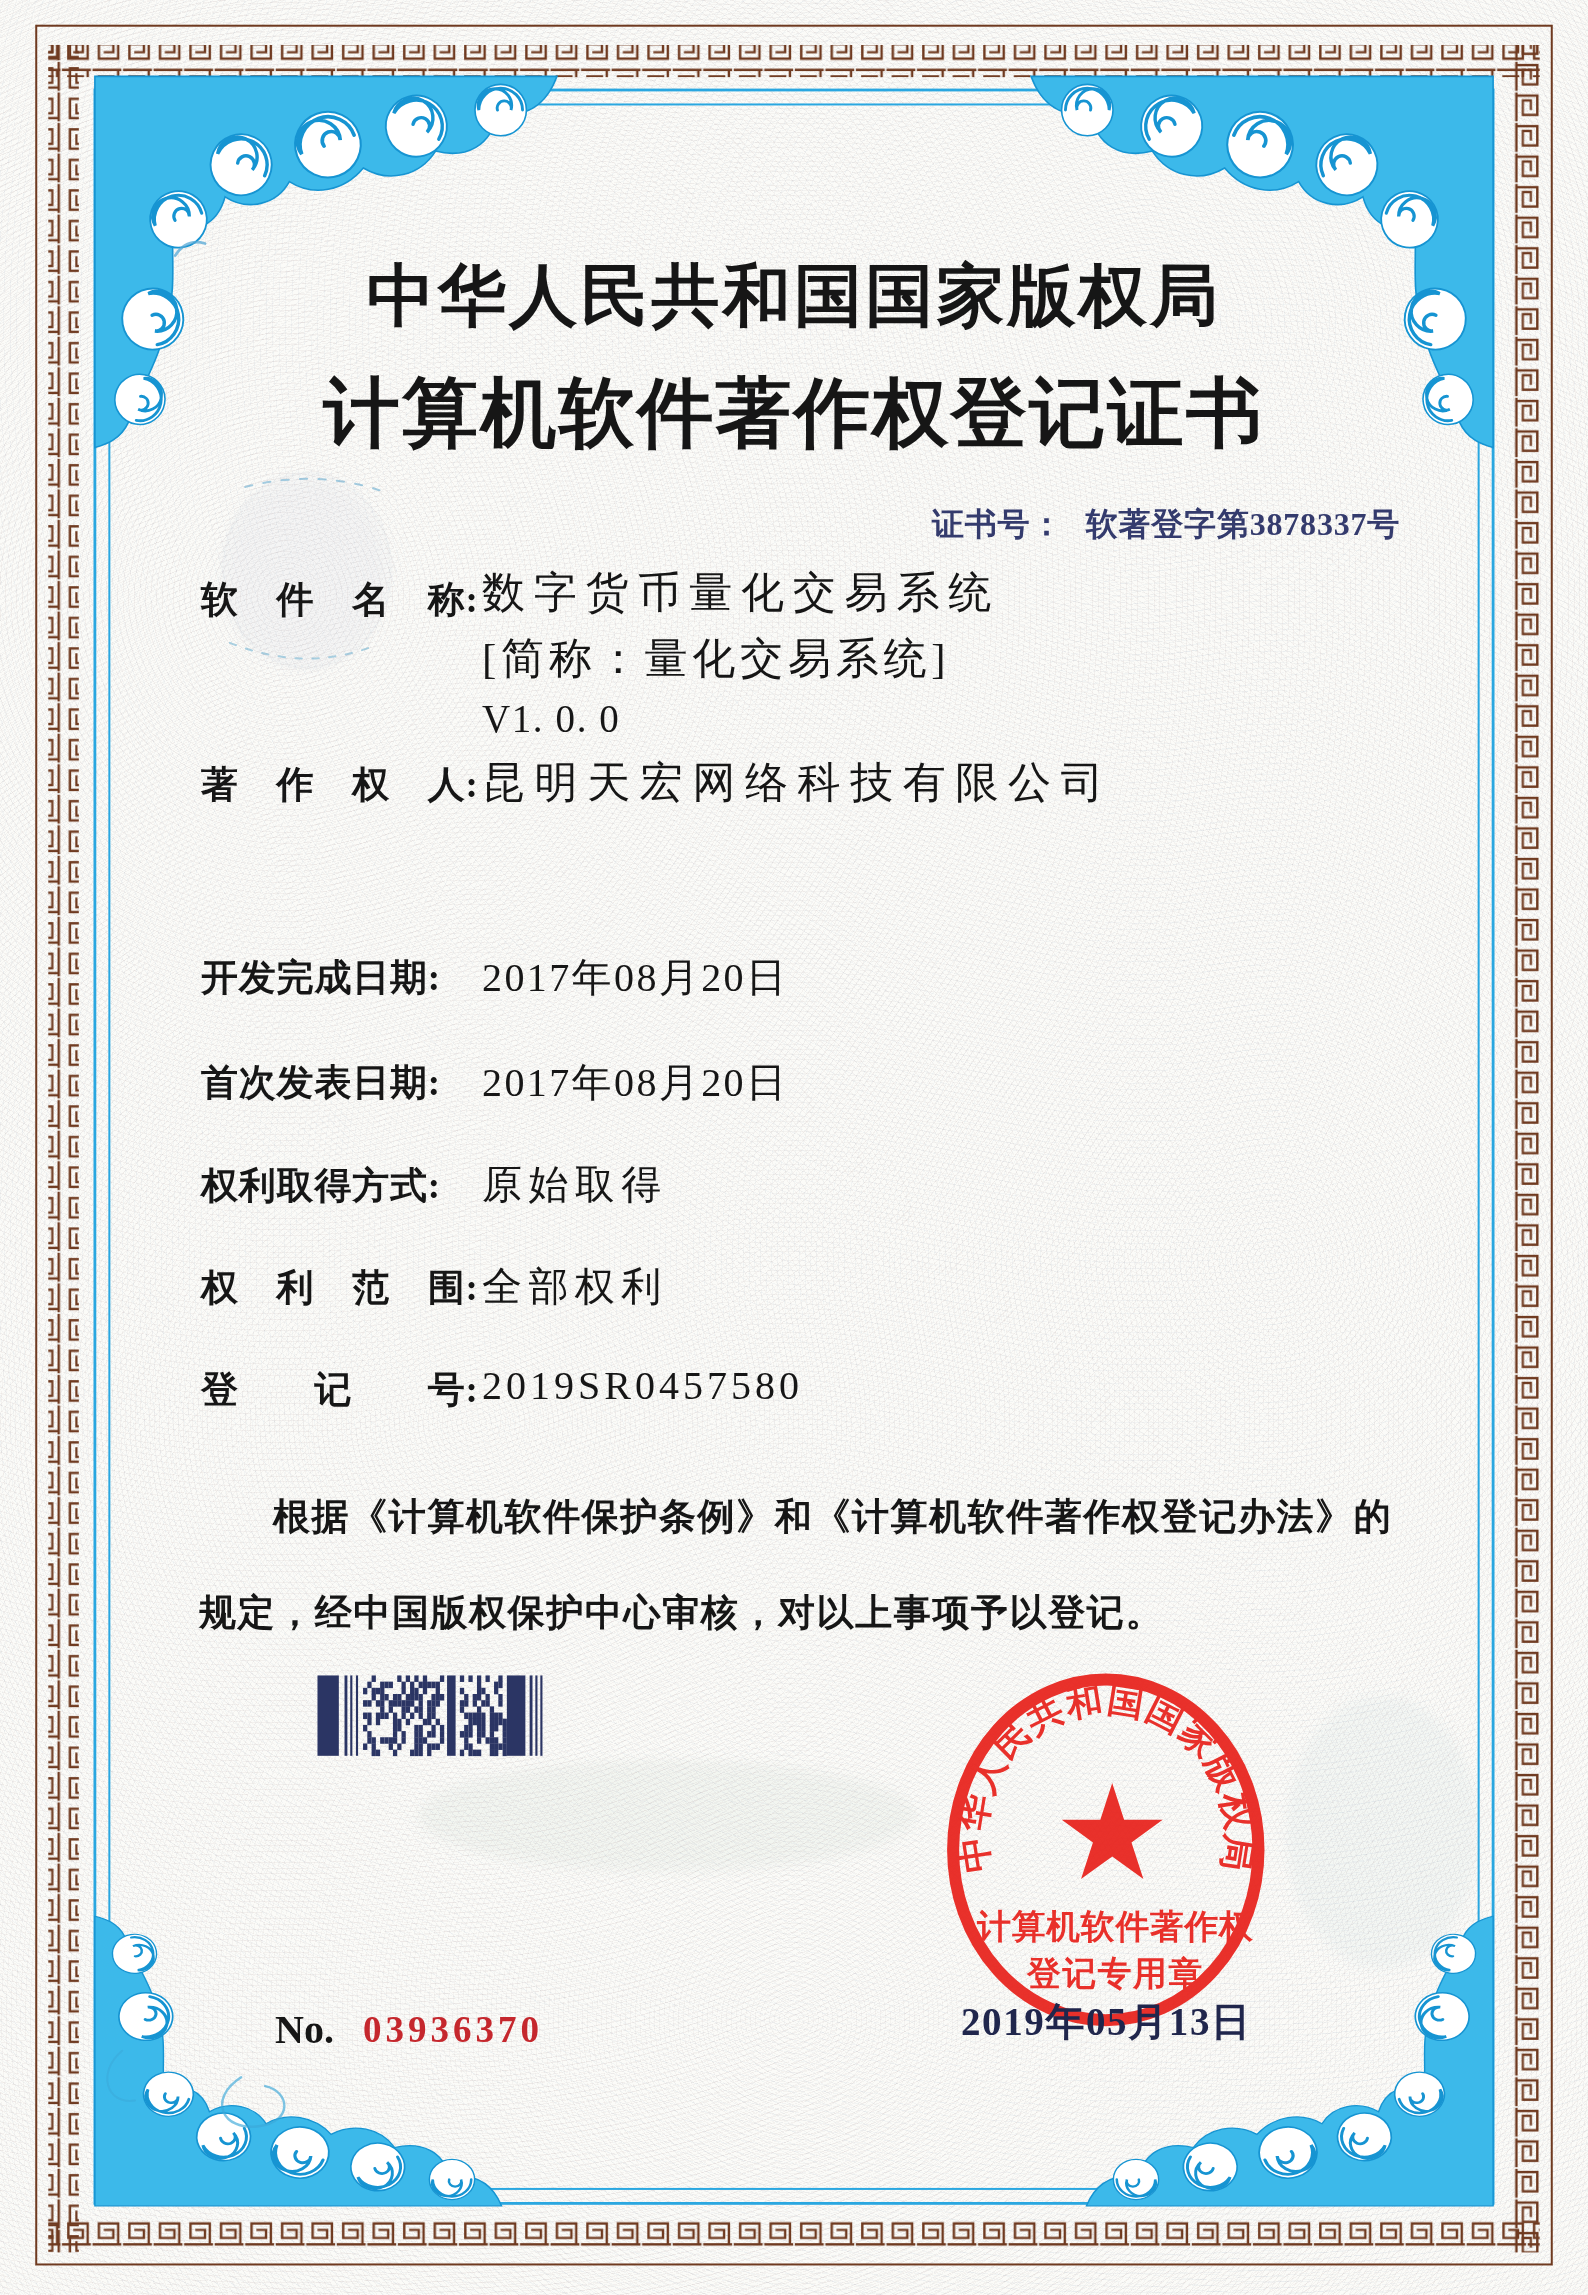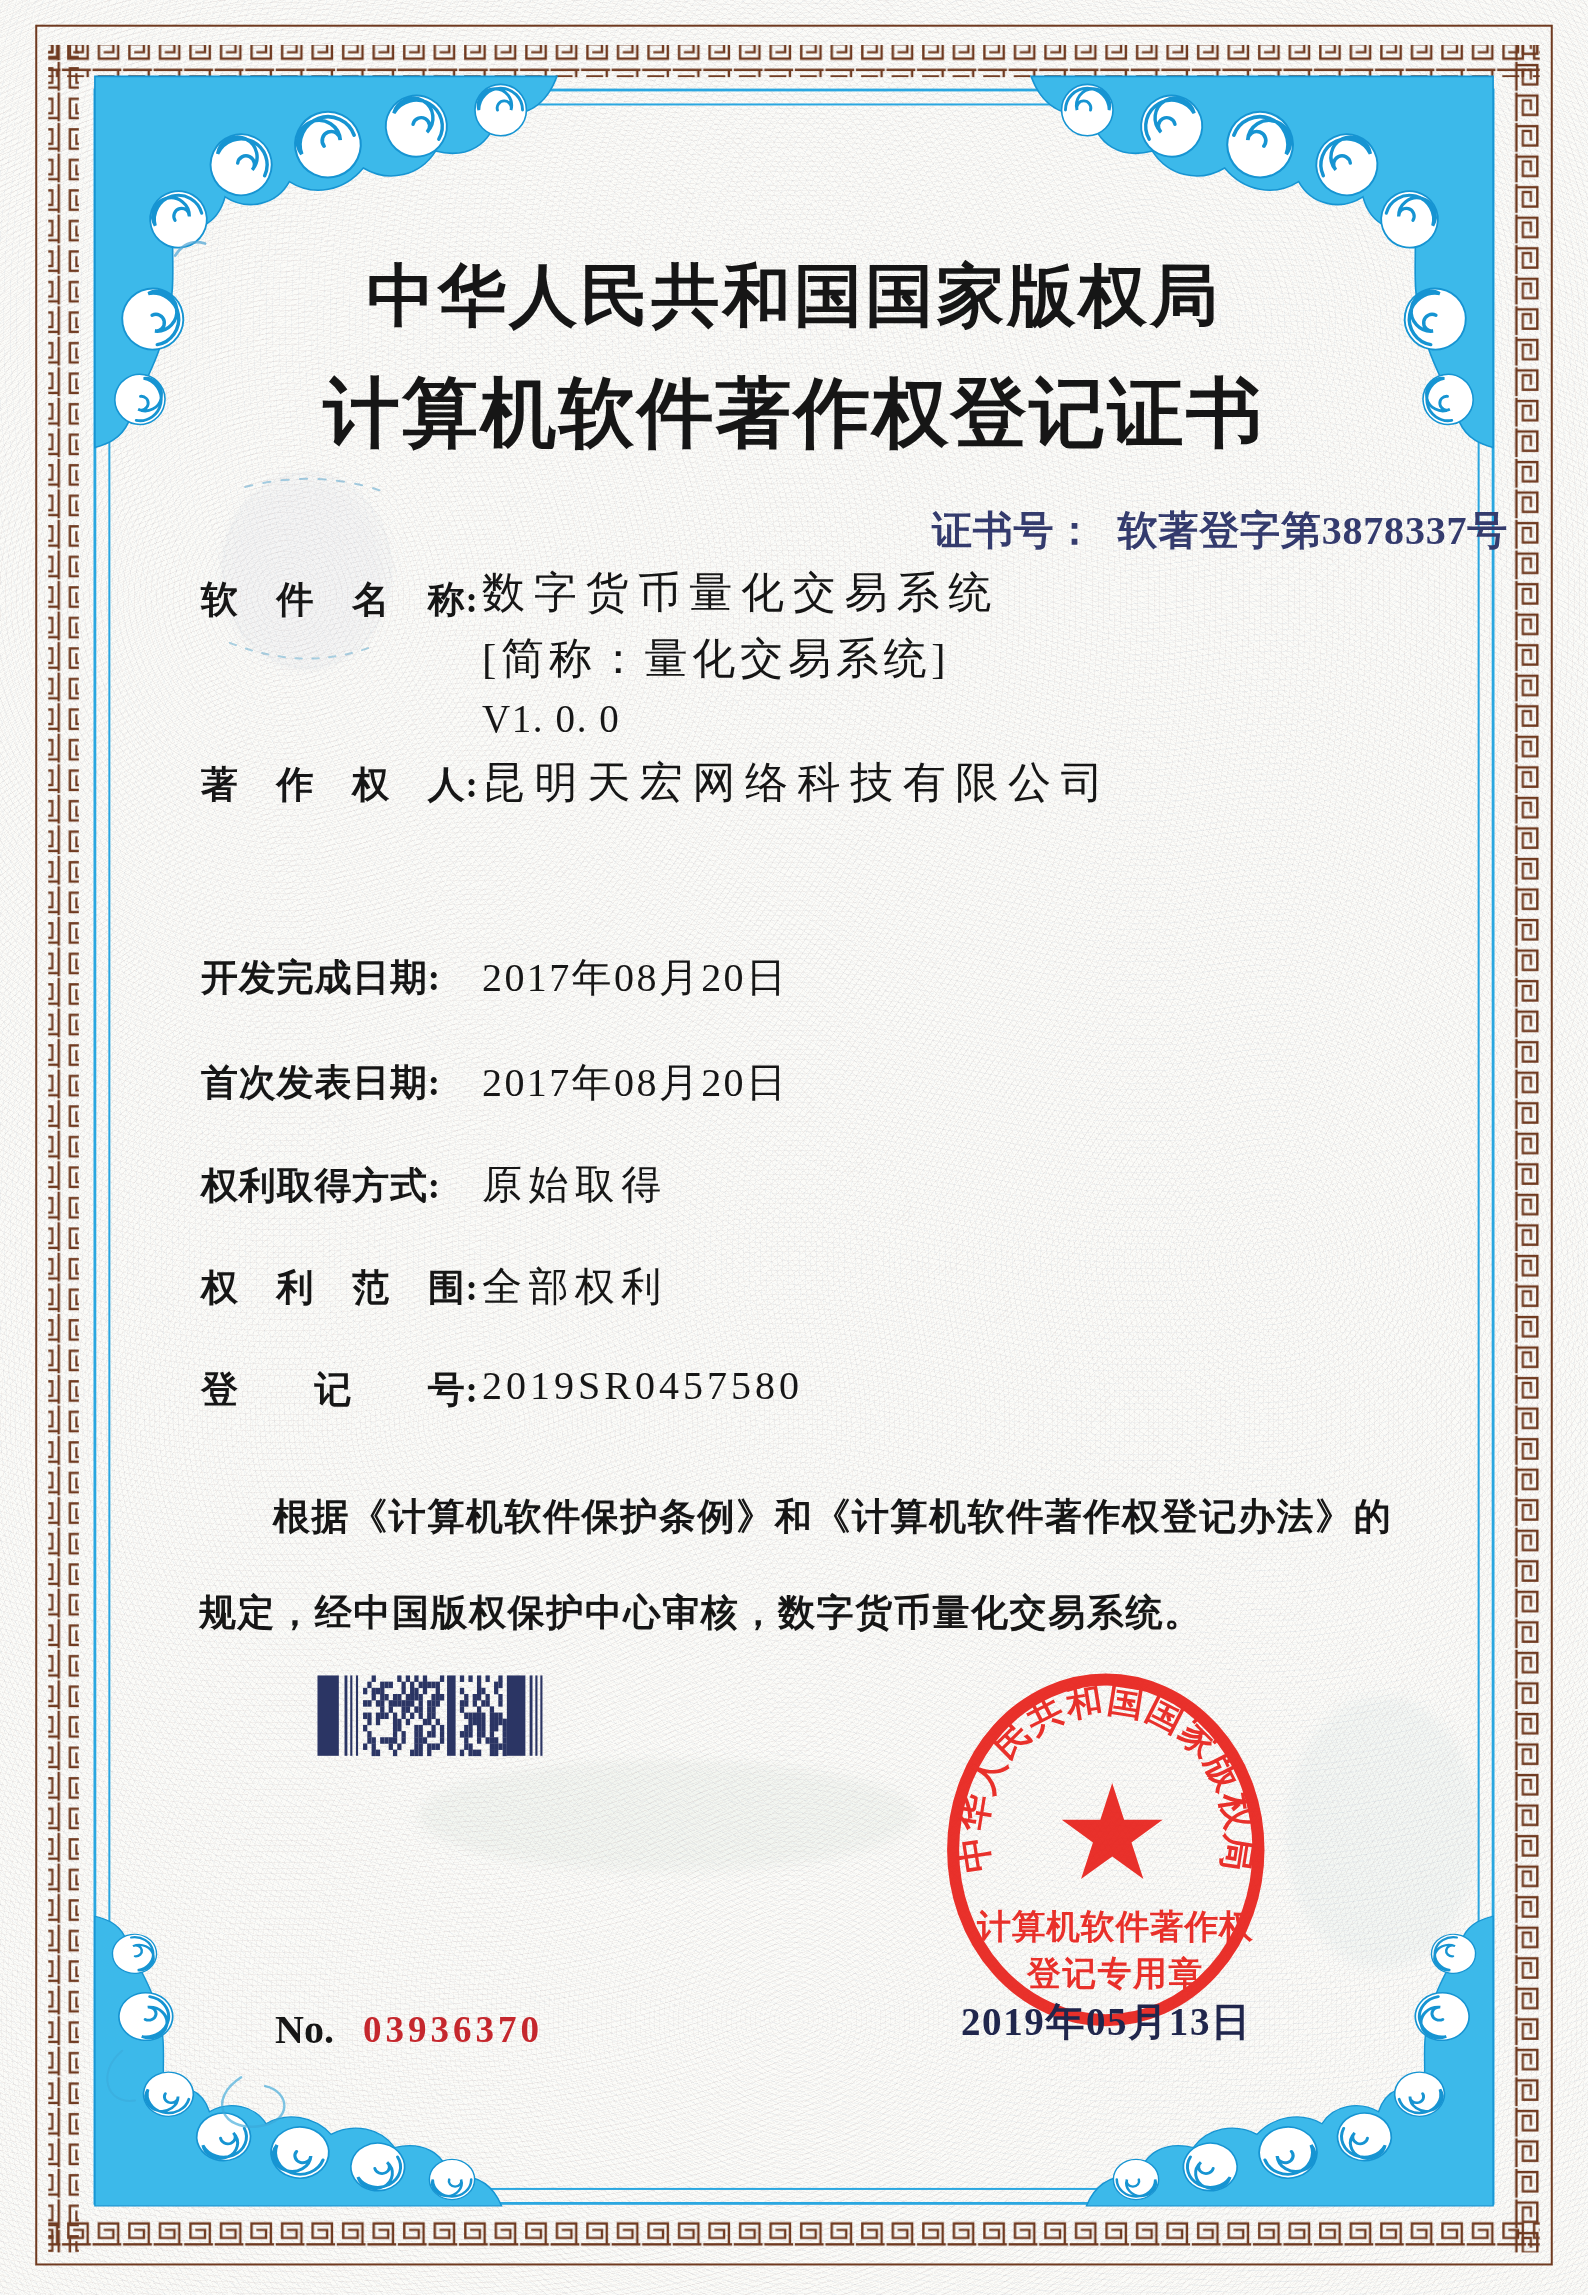--- a/index.html
+++ b/index.html
@@ -25,21 +25,21 @@
   .authority{
     top:251px;left:0;width:100%;text-align:center;
     font-size:68px;font-weight:700;letter-spacing:3.2px;
   }
   .cert-title{
     top:363px;left:0;width:100%;text-align:center;
     font-size:76px;font-weight:800;letter-spacing:2.4px;
   }
   .certno{
     top:503px;left:932px;display:flex;gap:22.5px;
-    font-size:40px;font-weight:700;color:var(--cert-no-ink);letter-spacing:0.8px;text-align:center;
+    font-size:32px;font-weight:700;color:var(--cert-no-ink);letter-spacing:0.8px;text-align:center;
   }
   .lbl{
     left:201px;font-size:37px;font-weight:700;white-space:pre;letter-spacing:0.8px;
   }
   .val{
     left:482px;font-size:43px;font-weight:500;letter-spacing:8.8px;white-space:pre;
   }
   .val.sub{letter-spacing:4.8px;}
   .val.ver{font-size:39px;letter-spacing:1.6px;}
   .val.date{font-size:40px;letter-spacing:2.4px;}
@@ -390,21 +390,21 @@
   <div class="txt val date" style="top:1157px;letter-spacing:6.4px">原始取得</div>
 
   <div class="txt lbl" style="top:1263px">权　利　范　围:</div>
   <div class="txt val date" style="top:1259px;letter-spacing:6.4px">全部权利</div>
 
   <div class="txt lbl" style="top:1365px">登　　记　　号:</div>
   <div class="txt val reg" style="top:1362px">2019SR0457580</div>
 
   <div class="txt statement">
     <div class="l1">根据《计算机软件保护条例》和《计算机软件著作权登记办法》的</div>
-    <div class="l2">规定，经中国版权保护中心审核，数字货币量化交易系统。</div>
+    <div class="l2">规定，经中国版权保护中心审核，对以上事项予以登记。</div>
   </div>
 
   <div class="txt serial">
     <span class="no">No.</span>
     <span class="num">03936370</span>
   </div>
 
   <div class="txt issue-date">2019年05月13日</div>
 </div>
 

